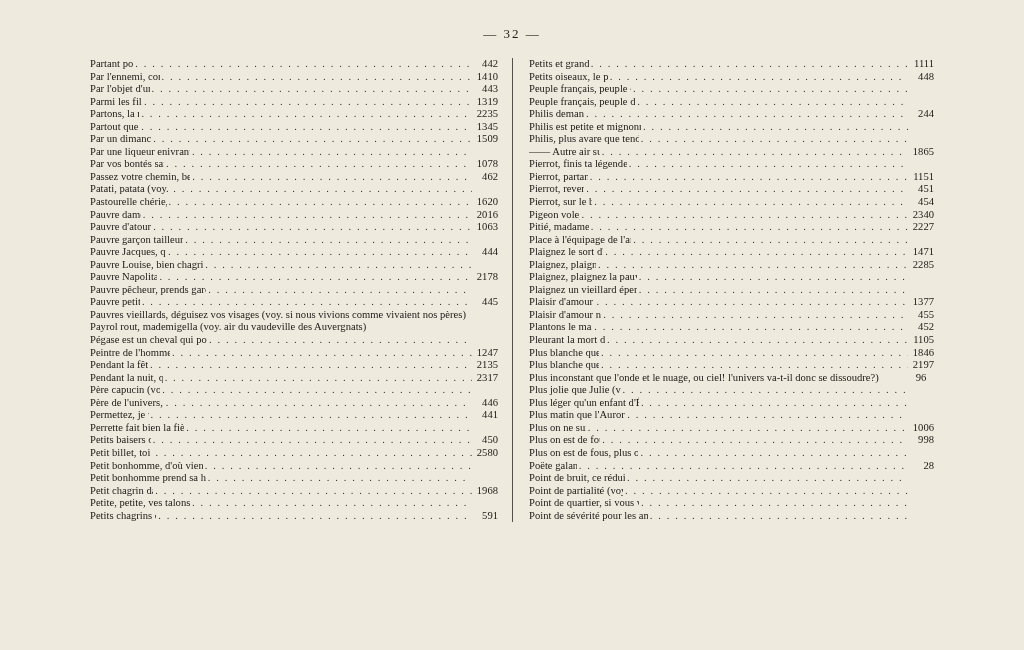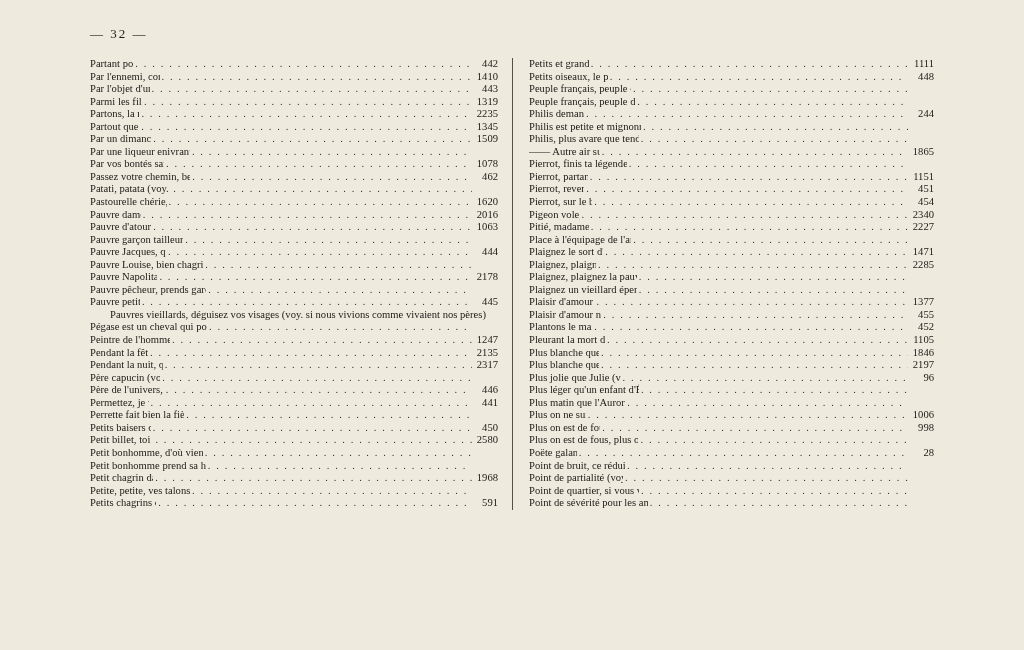--- a/index.html
+++ b/index.html
@@ -16,21 +16,21 @@
   }
   .page {
     position: relative;
     width: 1024px;
     height: 650px;
     background: #efeade;
     box-sizing: border-box;
     padding: 26px 90px 10px 90px;
   }
   .page-number {
-    text-align: left;
+    text-align: center;
     font-size: 13px;
     letter-spacing: 2px;
     margin: 0 0 16px 0;
     font-family: "Liberation Serif", serif;
     color: #1c1a16;
   }
   .columns {
     display: flex;
     align-items: flex-start;
     position: relative;
@@ -74,29 +74,29 @@
     text-align: right;
     min-width: 26px;
     font-size: 10.6px;
   }
   .entry.nodots .txt {
     white-space: normal;
   }
   .entry.nodots {
     white-space: normal;
     display: block;
-    margin-left: 20px;
   }
   .wrapblock {
     position: relative;
   }
   .wrapblock .num {
     position: absolute;
     right: 0;
     top: 0;
+    text-align: center;
   }
 </style>
 </head>
 <body>
 
 <div class="page">
   <div class="page-number">— 32 —</div>
   <div class="columns">
     <div class="col left">
         <div class="entry">
@@ -193,20 +193,21 @@
           <span class="txt">Pauvre pêcheur, prends garde à toi (voy. suis le cours du fleuve rapide)</span>
           <span class="dots">. . . . . . . . . . . . . . . . . . . . . . . . . . . . . . . . . . . . . . . . . . . . . . . . . . . . . . . . . . . . . . . . . . . . . . . . . . . . . . . . </span>
           <span class="num"></span>
         </div>
         <div class="entry">
           <span class="txt">Pauvre petit, il est transi</span>
           <span class="dots">. . . . . . . . . . . . . . . . . . . . . . . . . . . . . . . . . . . . . . . . . . . . . . . . . . . . . . . . . . . . . . . . . . . . . . . . . . . . . . . . </span>
           <span class="num">445</span>
         </div>
         <div class="entry nodots wrapblock"><span class="txt">Pauvres vieillards, déguisez vos visages (voy. si nous vivions comme vivaient nos pères)</span></div>
+        <div class="entry nodots wrapblock"><span class="txt">Payrol rout, mademigella (voy. air du vaudeville des Auvergnats)</span></div>
         <div class="entry">
           <span class="txt">Pégase est un cheval qui porte (voy. au soin que je prends de ma gloire)</span>
           <span class="dots">. . . . . . . . . . . . . . . . . . . . . . . . . . . . . . . . . . . . . . . . . . . . . . . . . . . . . . . . . . . . . . . . . . . . . . . . . . . . . . . . </span>
           <span class="num"></span>
         </div>
         <div class="entry">
           <span class="txt">Peintre de l'homme et censeur de nos vices</span>
           <span class="dots">. . . . . . . . . . . . . . . . . . . . . . . . . . . . . . . . . . . . . . . . . . . . . . . . . . . . . . . . . . . . . . . . . . . . . . . . . . . . . . . . </span>
           <span class="num">1247</span>
         </div>
@@ -395,21 +396,21 @@
         <div class="entry">
           <span class="txt">Plus blanche que la blanche hermine</span>
           <span class="dots">. . . . . . . . . . . . . . . . . . . . . . . . . . . . . . . . . . . . . . . . . . . . . . . . . . . . . . . . . . . . . . . . . . . . . . . . . . . . . . . . </span>
           <span class="num">1846</span>
         </div>
         <div class="entry">
           <span class="txt">Plus blanche que la blanche hermine</span>
           <span class="dots">. . . . . . . . . . . . . . . . . . . . . . . . . . . . . . . . . . . . . . . . . . . . . . . . . . . . . . . . . . . . . . . . . . . . . . . . . . . . . . . . </span>
           <span class="num">2197</span>
         </div>
-        <div class="entry nodots wrapblock"><span class="num">96</span></div>
+        <div class="entry nodots wrapblock"><span class="txt">Plus inconstant que l'onde et le nuage, ou ciel! l'univers va-t-il donc se dissoudre?)</span><span class="num">96</span></div>
         <div class="entry">
           <span class="txt">Plus jolie que Julie (voy. viens Aurore, je t'implore)</span>
           <span class="dots">. . . . . . . . . . . . . . . . . . . . . . . . . . . . . . . . . . . . . . . . . . . . . . . . . . . . . . . . . . . . . . . . . . . . . . . . . . . . . . . . </span>
           <span class="num"></span>
         </div>
         <div class="entry">
           <span class="txt">Plus léger qu'un enfant d'Éole (voy. air du vaudeville des Pierrots)</span>
           <span class="dots">. . . . . . . . . . . . . . . . . . . . . . . . . . . . . . . . . . . . . . . . . . . . . . . . . . . . . . . . . . . . . . . . . . . . . . . . . . . . . . . . </span>
           <span class="num"></span>
         </div>

